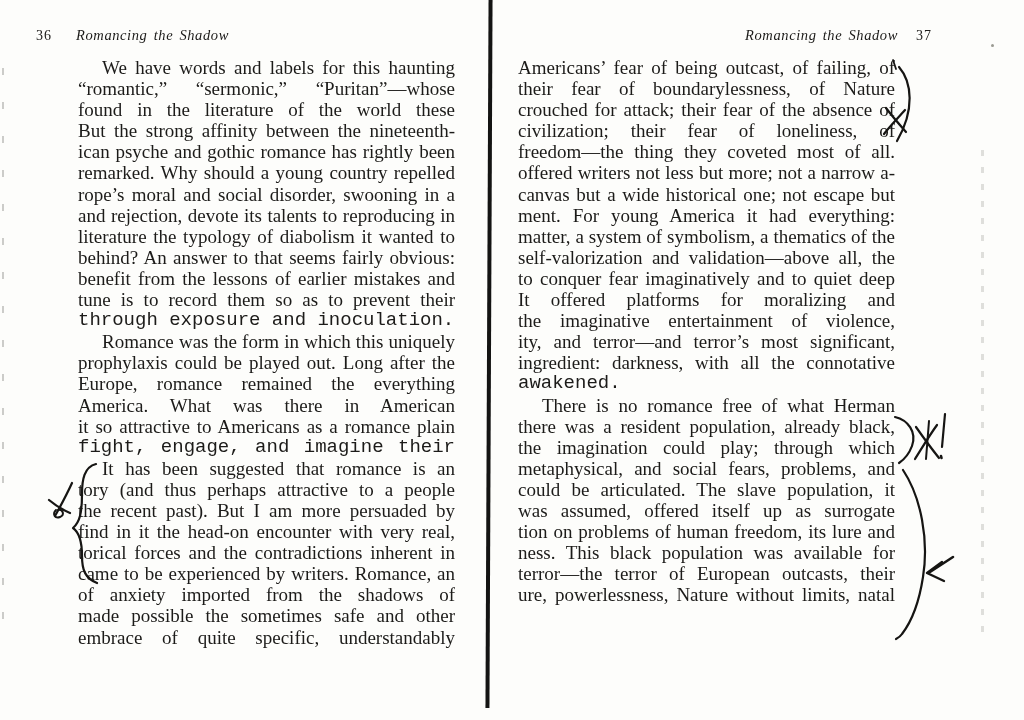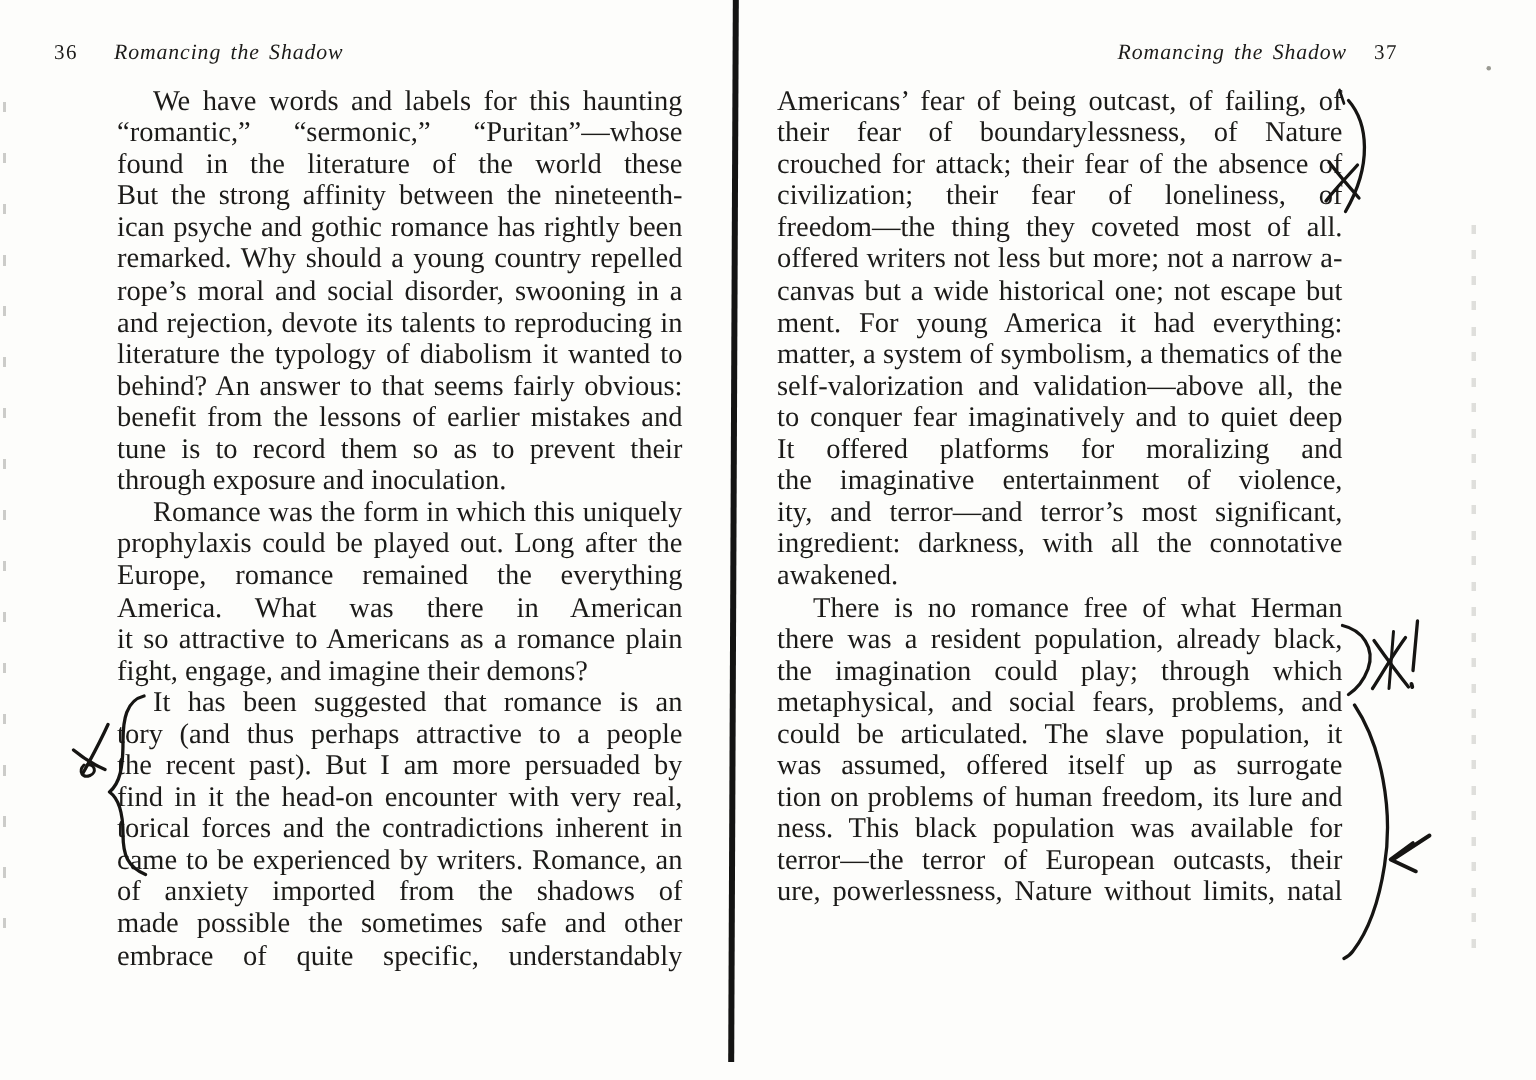--- a/index.html
+++ b/index.html
@@ -18,21 +18,21 @@
   #left-head  { left:36px;  gap:24px; }
   #right-head { right:92px; gap:18px; }
   
   .page-body { position:absolute; top:57px; width:377px; font-size:19px; }
   #left-page-body  { left:78px; }
   #right-page-body { left:518px; }
   .line {
     height:21.1px; line-height:21.1px; overflow:hidden;
     text-align:justify; text-align-last:justify; white-space:normal;
   }
-  .line.no-just { text-align-last:left; }
+  .line.no-just { text-align-last:left;font-family:Liberation Mono, monospace; }
   .line.indent  { text-indent:24px; }
   
   .gutter {
     position:absolute; left:487px; top:0; width:4px; height:708px;
     background:#141413; transform:rotate(0.25deg);
   }
   
   .edge-ticks {
     position:absolute; left:2px; top:68px; width:2px; height:575px;
     background:repeating-linear-gradient(180deg, rgba(90,90,85,.55) 0 7px, transparent 7px 34px);

